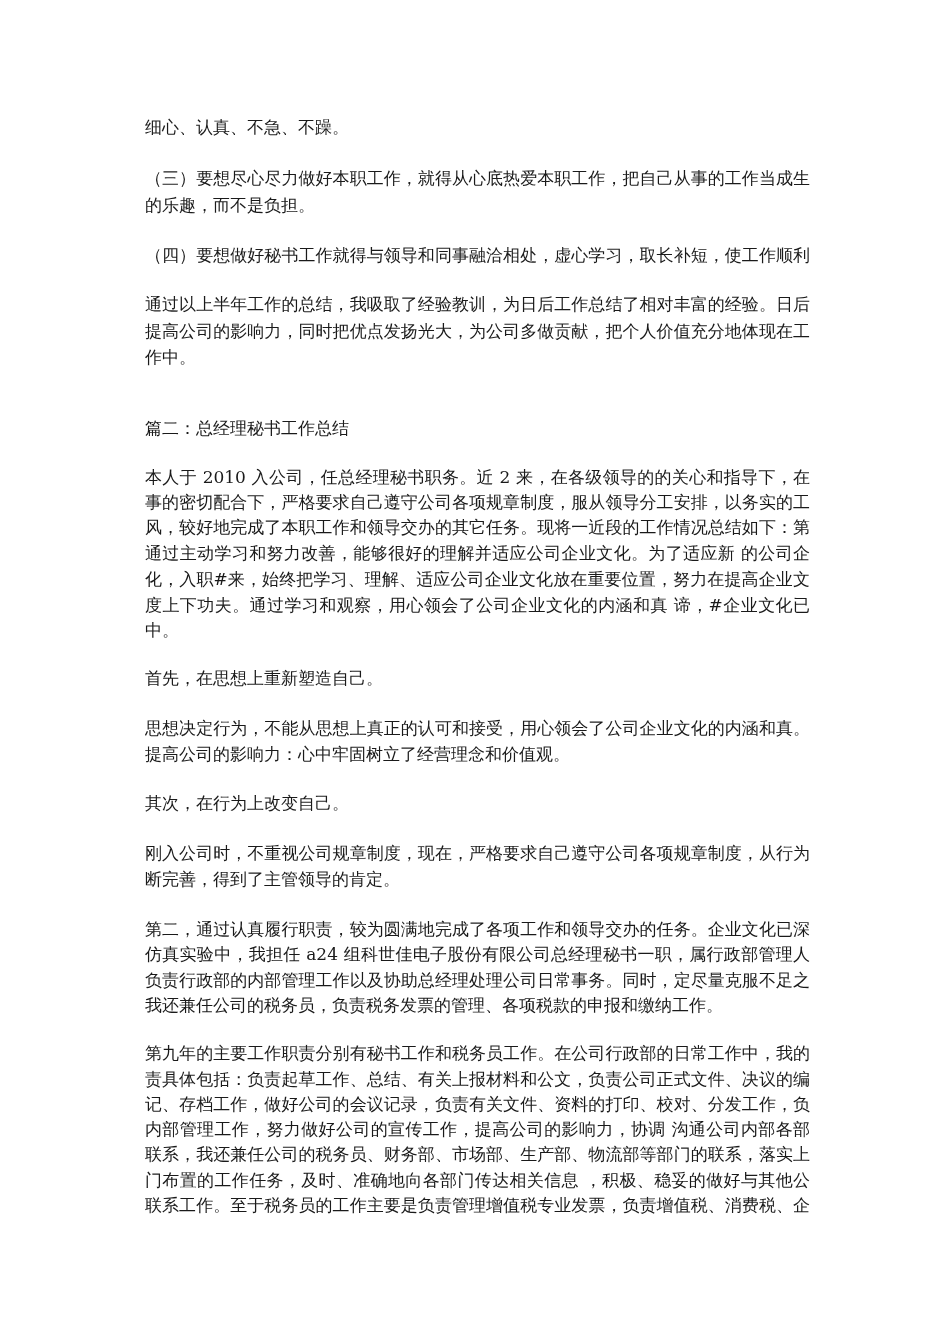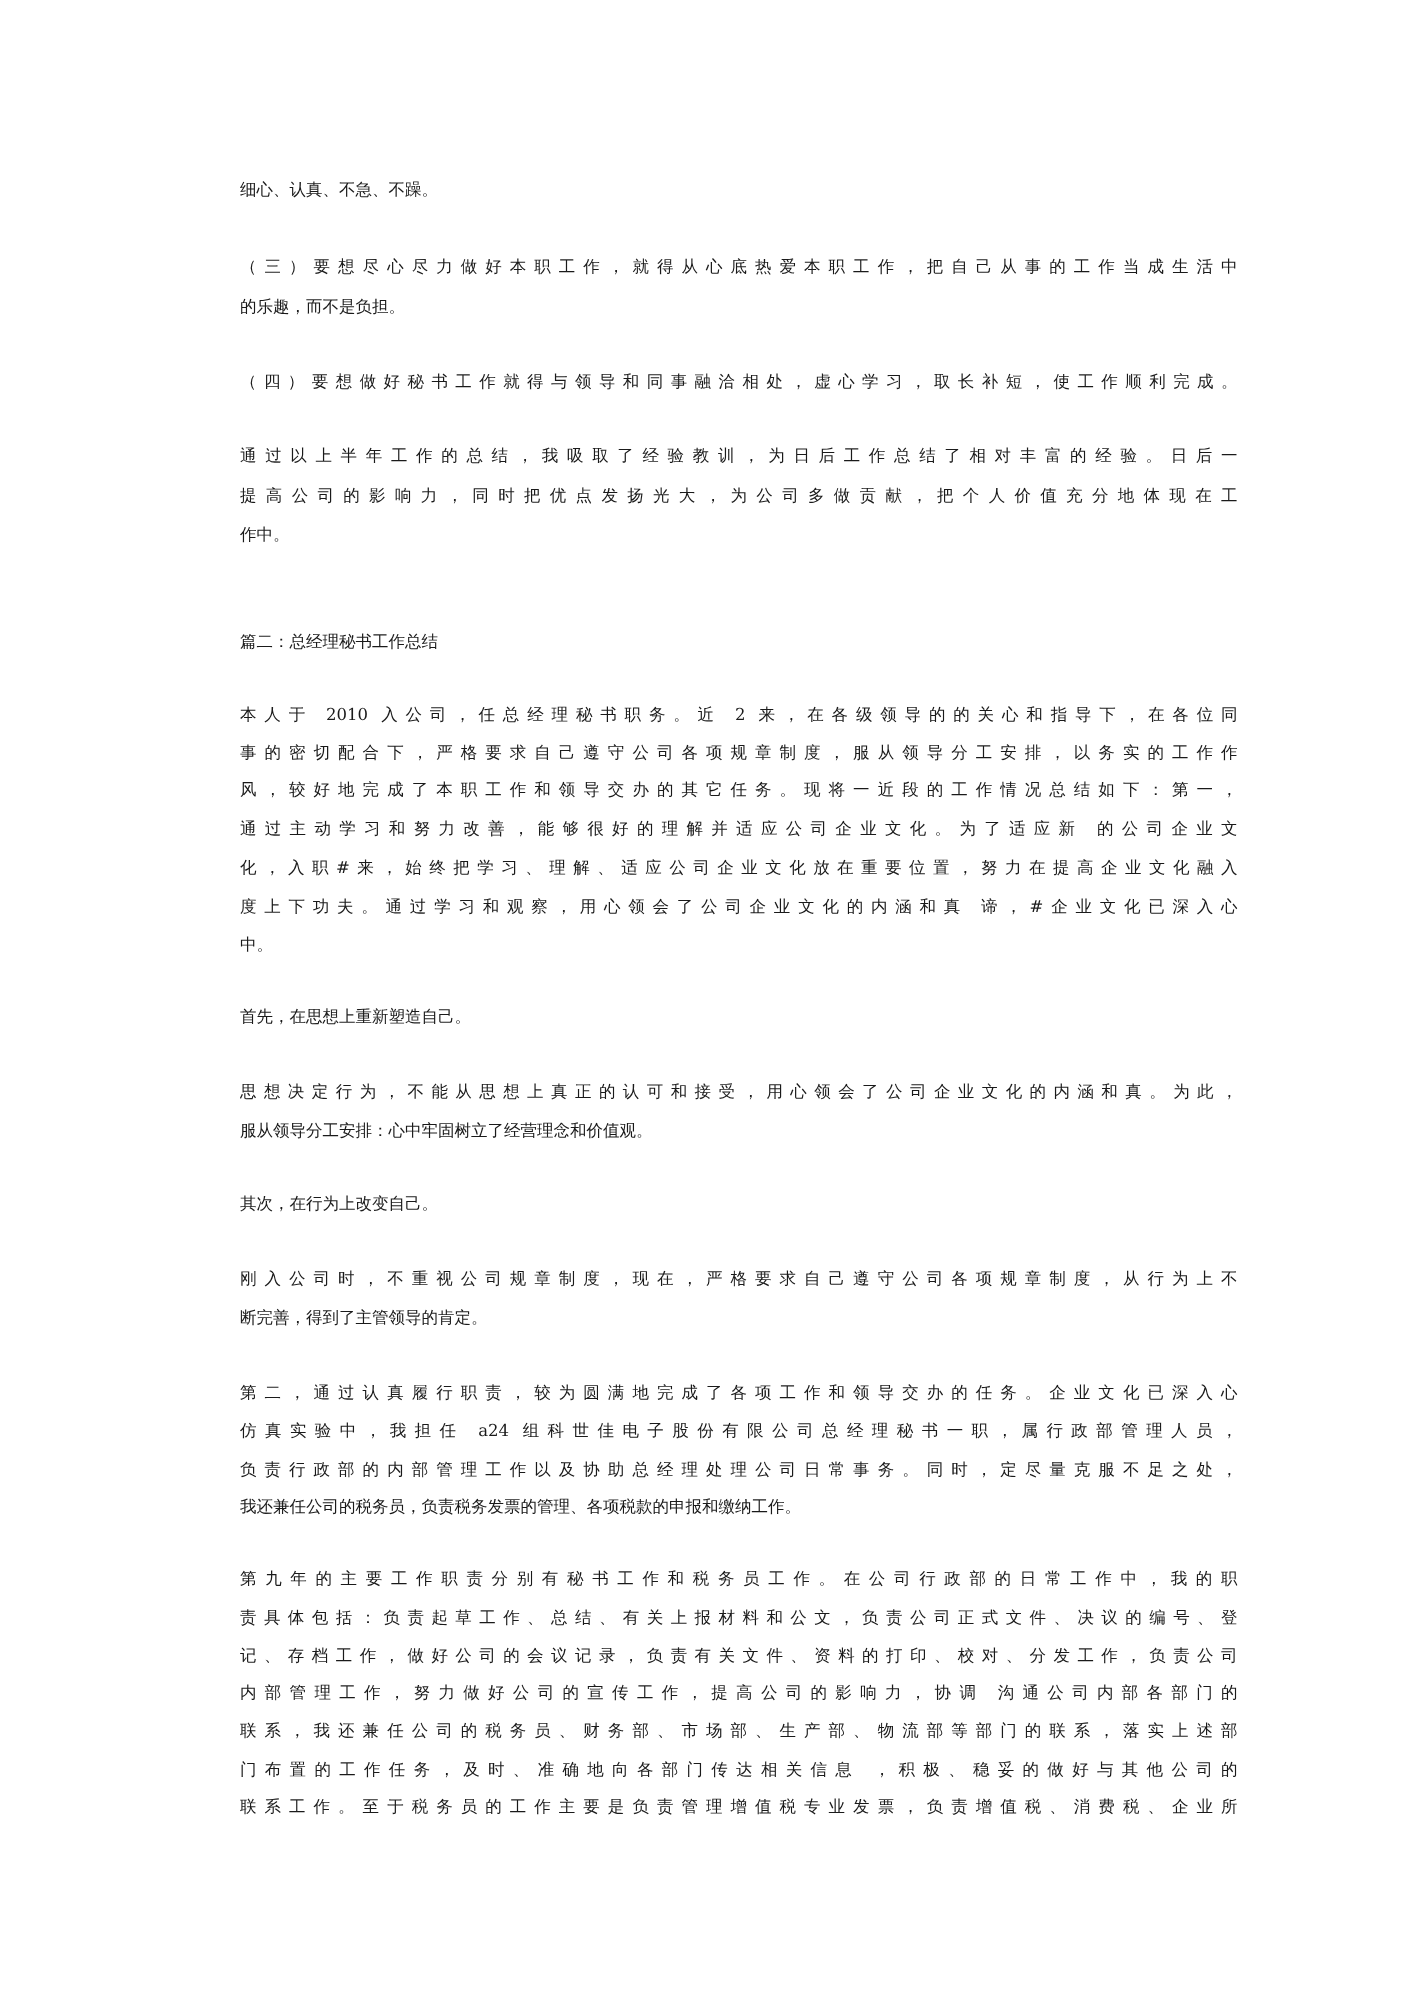--- a/index.html
+++ b/index.html
@@ -18,25 +18,24 @@
     .page {
       position: absolute;
       left: 145px;
       top: 0;
       width: 665px;
     }
     .line {
       position: absolute;
       left: 0;
       white-space: nowrap;
-      font-size: 11px;
+      font-size: 17px;
       line-height: 20px;
       height: 20px;
       letter-spacing: 0px;
-      margin-left: 15px;
     }
     .justify {
       width: 665px;
       text-align: justify;
       text-align-last: justify;
       white-space: normal;
       overflow: hidden;
     }
   </style>
 </head>
@@ -61,21 +60,21 @@
   <div class="line justify" style="top:492px">事的密切配合下，严格要求自己遵守公司各项规章制度，服从领导分工安排，以务实的工作作</div>
   <div class="line justify" style="top:517px">风，较好地完成了本职工作和领导交办的其它任务。现将一近段的工作情况总结如下：第一，</div>
   <div class="line justify" style="top:543px">通过主动学习和努力改善，能够很好的理解并适应公司企业文化。为了适应新 的公司企业文</div>
   <div class="line justify" style="top:569px">化，入职#来，始终把学习、理解、适应公司企业文化放在重要位置，努力在提高企业文化融入</div>
   <div class="line justify" style="top:595px">度上下功夫。通过学习和观察，用心领会了公司企业文化的内涵和真 谛，#企业文化已深入心</div>
   <div class="line" style="top:620px">中。</div>
 
   <div class="line" style="top:668px">首先，在思想上重新塑造自己。</div>
 
   <div class="line justify" style="top:718px">思想决定行为，不能从思想上真正的认可和接受，用心领会了公司企业文化的内涵和真。为此，</div>
-  <div class="line" style="top:744px">服从领导分工安排：心中牢固树立了经营理念和价值观。</div>
+  <div class="line" style="top:744px">提高公司的影响力：心中牢固树立了经营理念和价值观。</div>
 
   <div class="line" style="top:793px">其次，在行为上改变自己。</div>
 
   <div class="line justify" style="top:843px">刚入公司时，不重视公司规章制度，现在，严格要求自己遵守公司各项规章制度，从行为上不</div>
   <div class="line" style="top:869px">断完善，得到了主管领导的肯定。</div>
 
   <div class="line justify" style="top:919px">第二，通过认真履行职责，较为圆满地完成了各项工作和领导交办的任务。企业文化已深入心</div>
   <div class="line justify" style="top:944px">仿真实验中，我担任 a24 组科世佳电子股份有限公司总经理秘书一职，属行政部管理人员，</div>
   <div class="line justify" style="top:970px">负责行政部的内部管理工作以及协助总经理处理公司日常事务。同时，定尽量克服不足之处，</div>
   <div class="line" style="top:995px">我还兼任公司的税务员，负责税务发票的管理、各项税款的申报和缴纳工作。</div>

